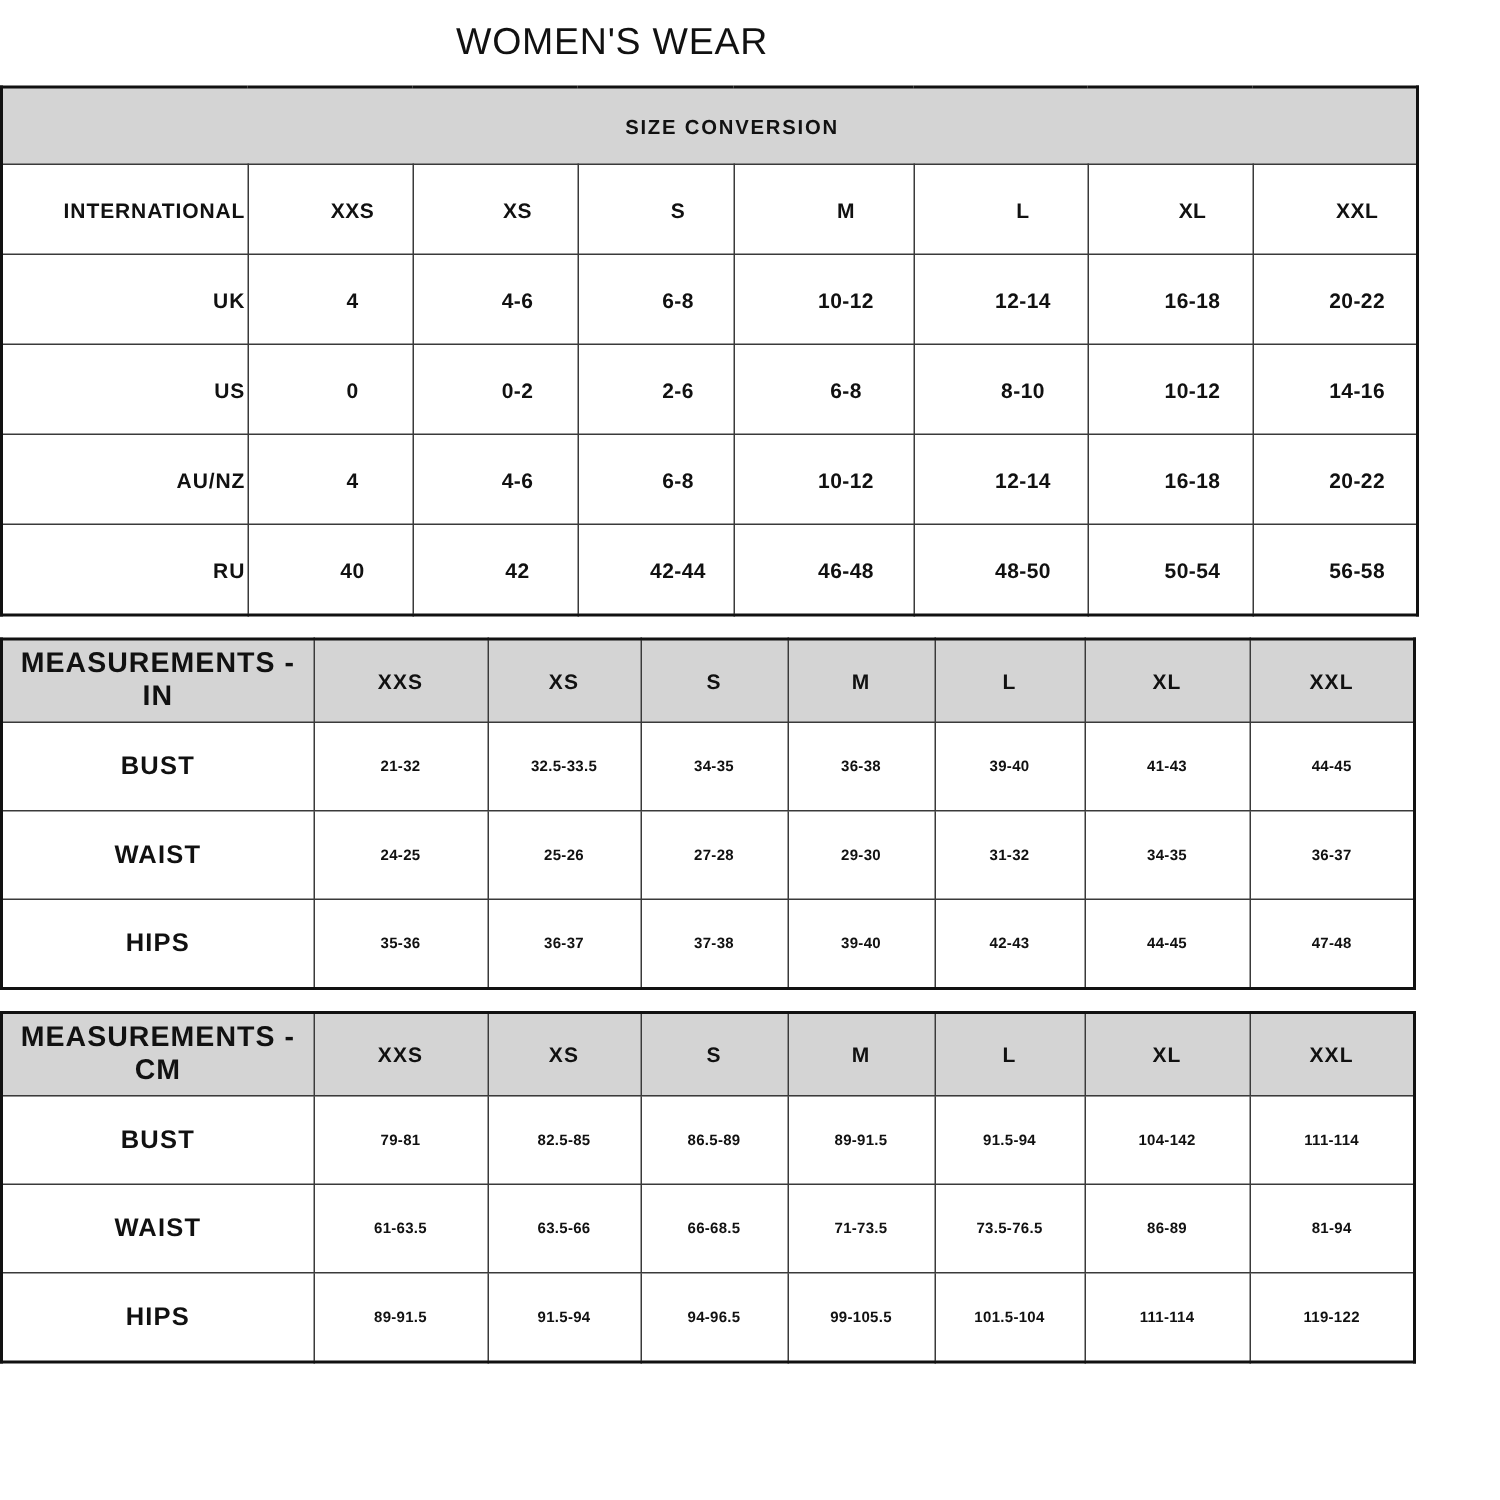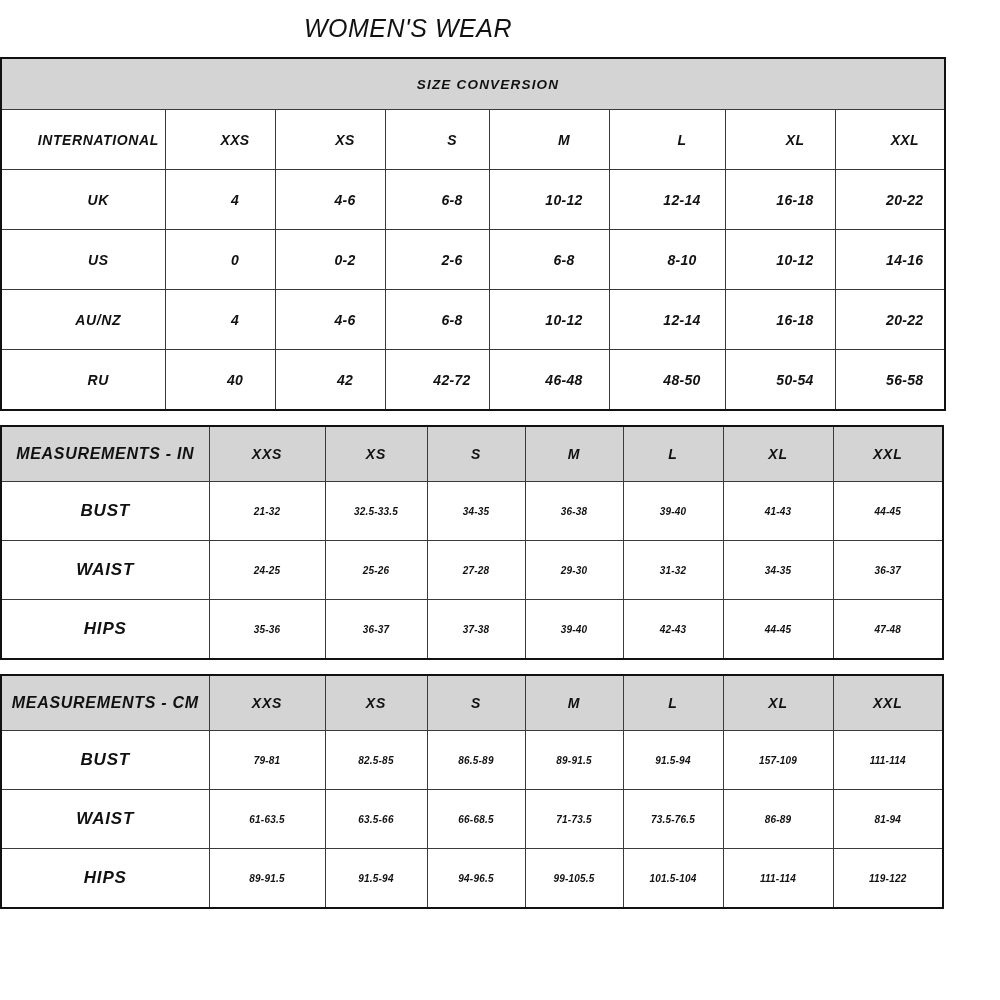--- a/index.html
+++ b/index.html
@@ -12,21 +12,20 @@
     height: 1000px;
     font-family: "Liberation Sans", sans-serif;
     color: #111111;
     -webkit-font-smoothing: antialiased;
   }
   .page {
     width: 816px;
     height: 1000px;
     position: relative;
     box-sizing: border-box;
-    font-style: italic;
   }
   .page-title {
     text-align: center;
     font-size: 25px;
     font-weight: 400;
     letter-spacing: 0.5px;
     margin: 0;
     padding-top: 14px;
     padding-bottom: 14px;
     color: #111111;
@@ -59,20 +58,21 @@
   }
   .conv-table td {
     height: 57px;
     font-size: 14px;
     letter-spacing: 0.3px;
     padding-left: 31px;
   }
   .conv-table .row-head {
     font-size: 14px;
     letter-spacing: 0.6px;
+    text-align: right;
   }
   
   .conv-table col.c0 { width: 164px; }
   .conv-table col.c1 { width: 110px; }
   .conv-table col.c2 { width: 110px; }
   .conv-table col.c3 { width: 104px; }
   .conv-table col.c4 { width: 120px; }
   .conv-table col.c5 { width: 116px; }
   .conv-table col.c6 { width: 110px; }
   .conv-table col.c7 { width: 110px; }
@@ -81,21 +81,21 @@
   .meas-table {
     margin-bottom: 14px;
   }
   .meas-table thead th {
     background: #d4d4d4;
     height: 52px;
     font-size: 14px;
     letter-spacing: 0.8px;
   }
   .meas-table thead th.unit-head {
-    font-size: 16px;
+    font-size: 19px;
     letter-spacing: 0.7px;
   }
   .meas-table tbody td {
     height: 56px;
     font-size: 10px;
     letter-spacing: 0.2px;
   }
   .meas-table tbody td.row-head {
     font-size: 17px;
     letter-spacing: 0.8px;
@@ -170,21 +170,21 @@
         <td>6-8</td>
         <td>10-12</td>
         <td>12-14</td>
         <td>16-18</td>
         <td>20-22</td>
       </tr>
       <tr>
         <td class="row-head">RU</td>
         <td>40</td>
         <td>42</td>
-        <td>42-72</td>
+        <td>42-44</td>
         <td>46-48</td>
         <td>48-50</td>
         <td>50-54</td>
         <td>56-58</td>
       </tr>
     </tbody>
   </table>
 
   <table class="meas-table">
     <colgroup>
@@ -267,21 +267,21 @@
       </tr>
     </thead>
     <tbody>
       <tr>
         <td class="row-head">BUST</td>
         <td>79-81</td>
         <td>82.5-85</td>
         <td>86.5-89</td>
         <td>89-91.5</td>
         <td>91.5-94</td>
-        <td>157-109</td>
+        <td>104-142</td>
         <td>111-114</td>
       </tr>
       <tr>
         <td class="row-head">WAIST</td>
         <td>61-63.5</td>
         <td>63.5-66</td>
         <td>66-68.5</td>
         <td>71-73.5</td>
         <td>73.5-76.5</td>
         <td>86-89</td>

